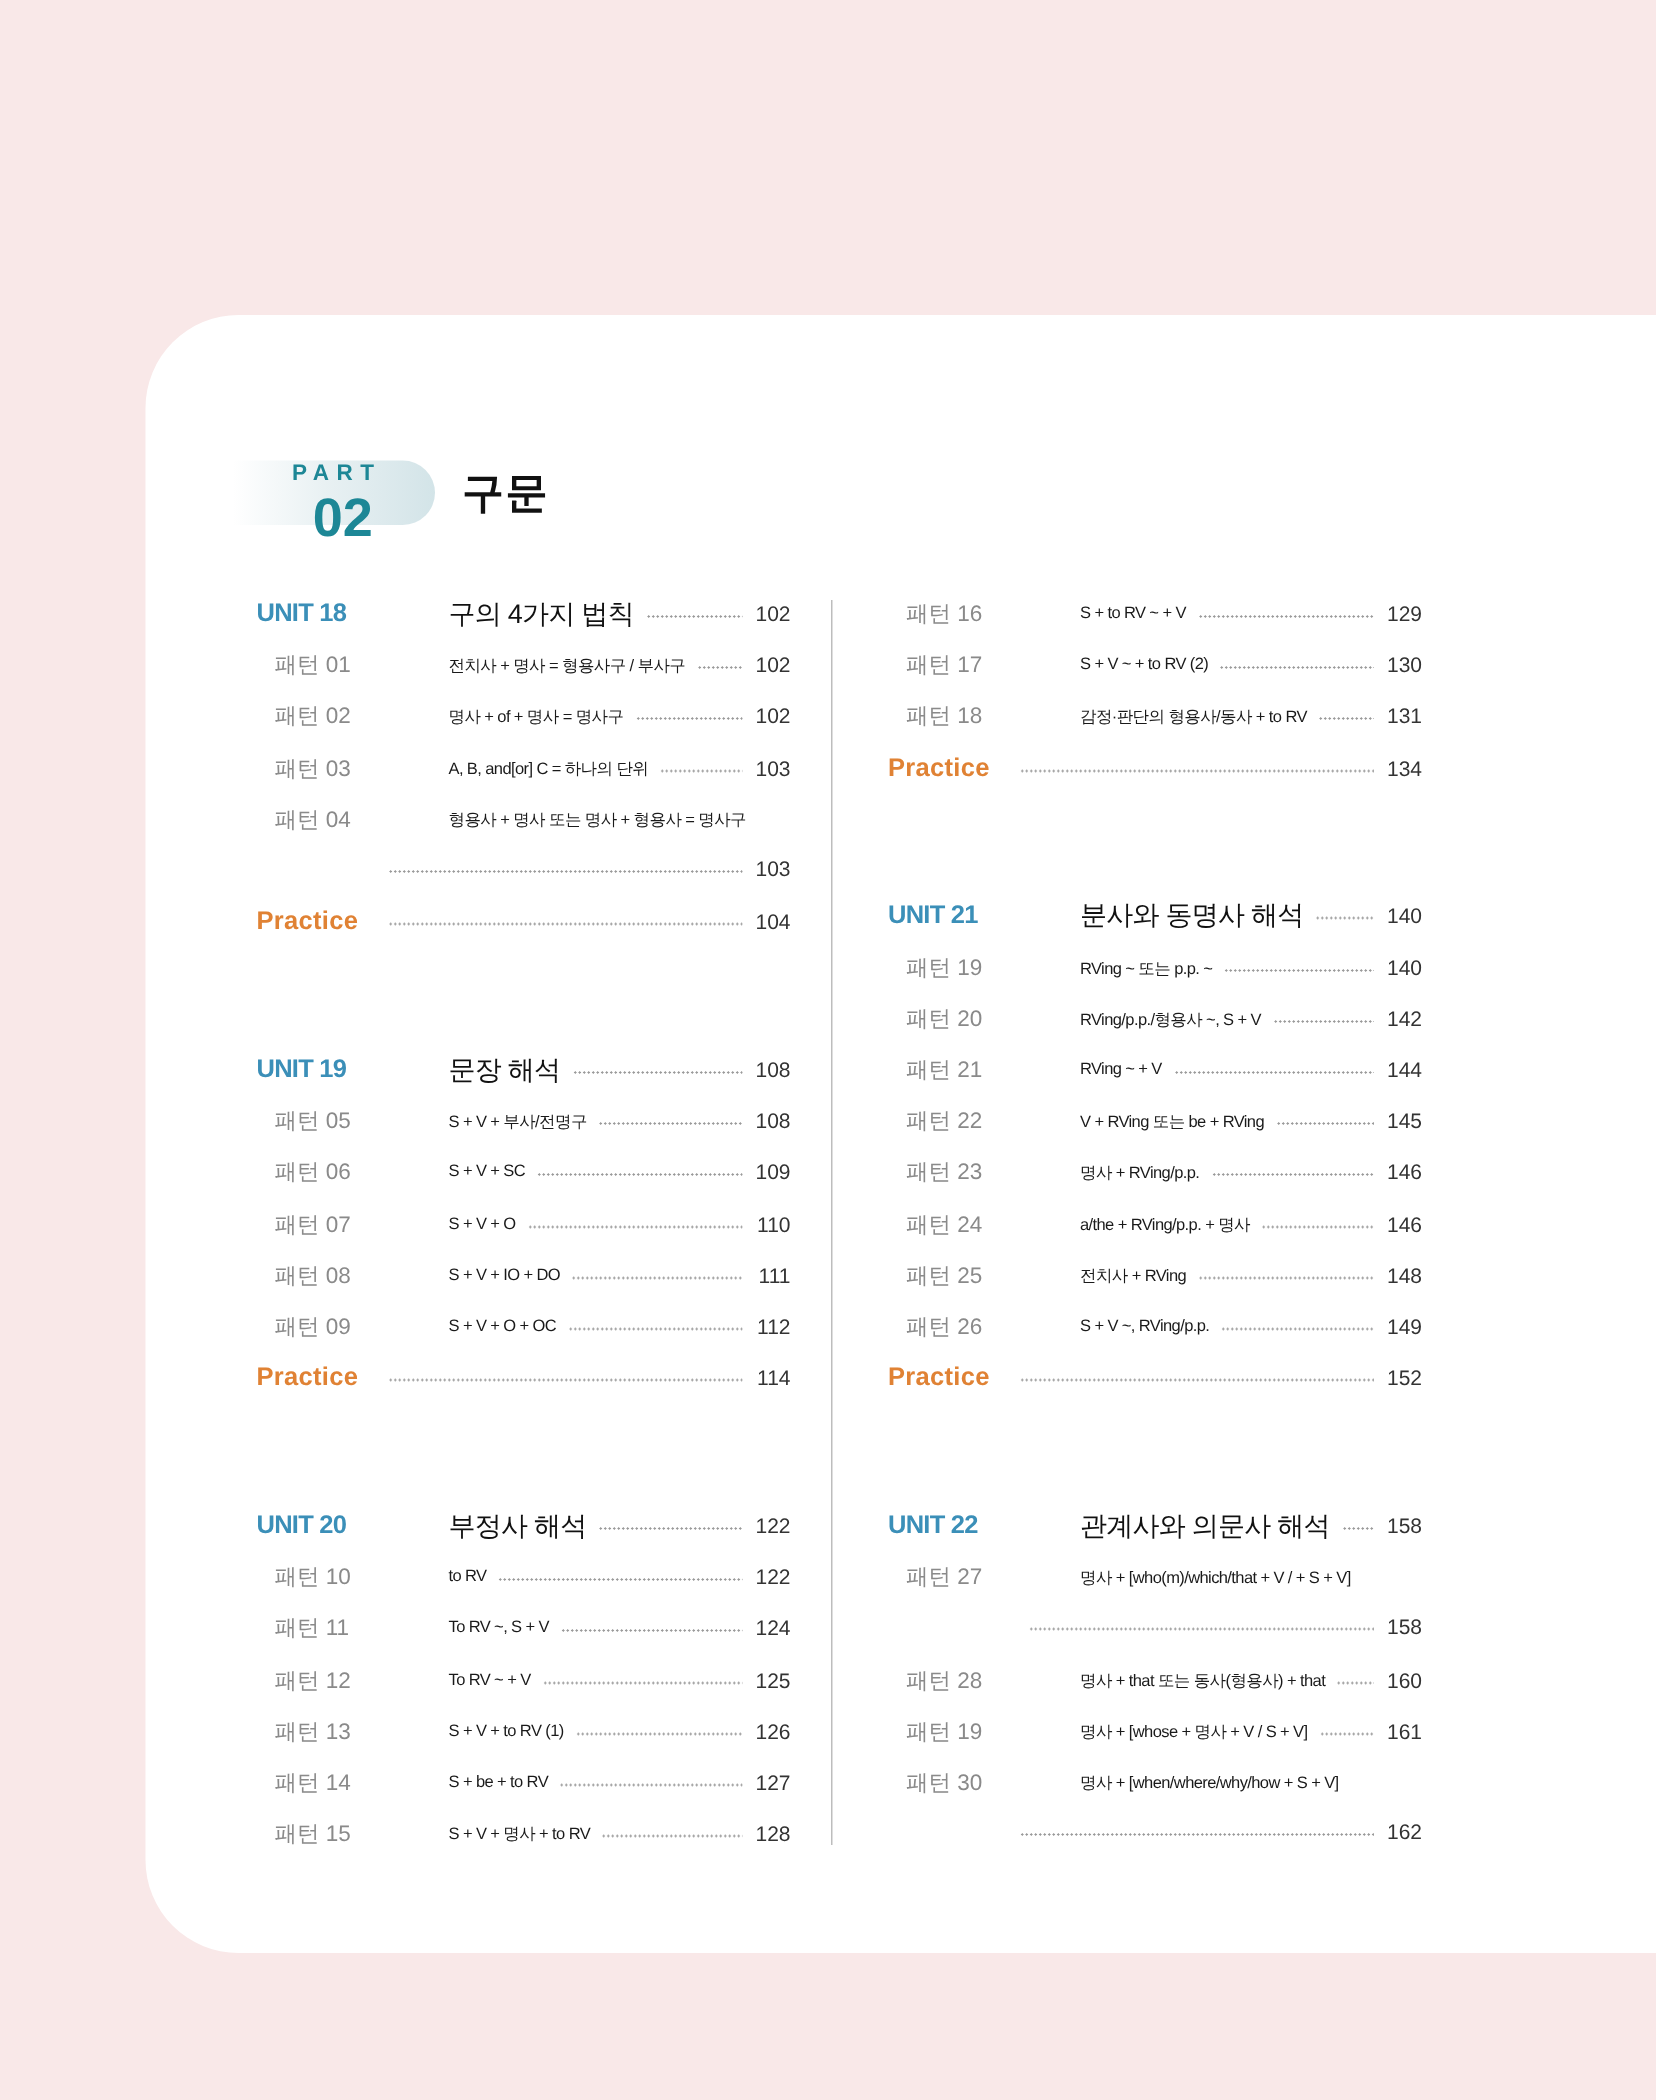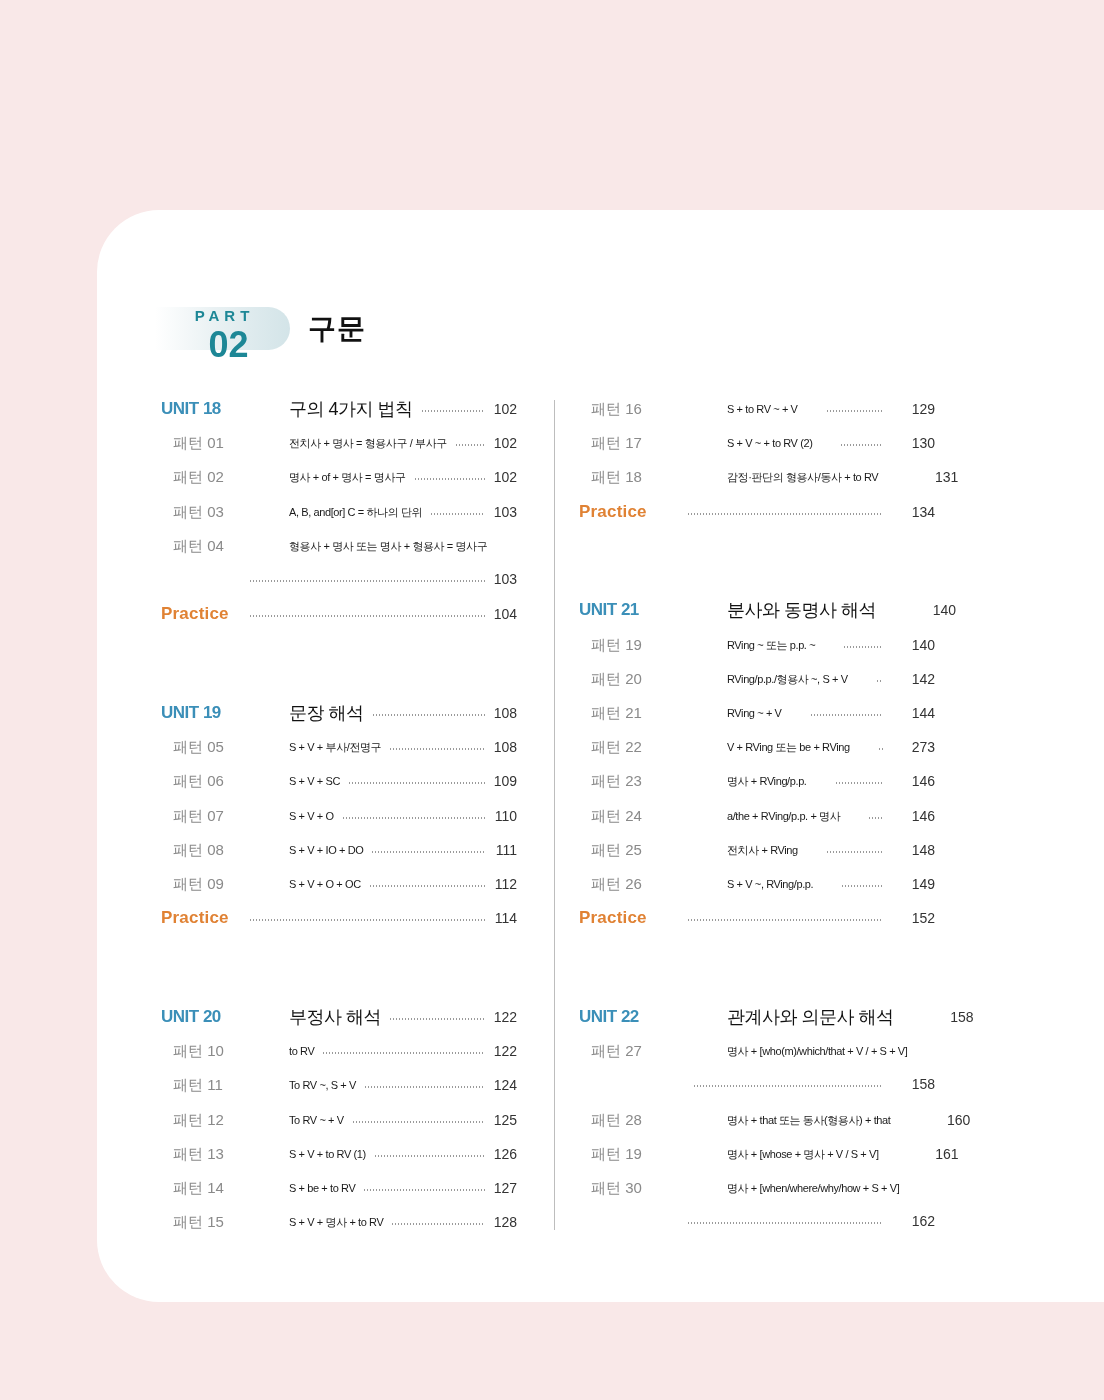--- a/index.html
+++ b/index.html
@@ -36,22 +36,22 @@
   .row .page { flex:none; width:24px; text-align:right; font-size:14px; color:#333; }
   .unit-label { color:#3b8fb8; font-weight:bold; font-size:17px; letter-spacing:-0.5px; width:88px; }
   .unit-title { font-size:18px; color:#111; letter-spacing:-0.5px; }
   .pat-label { color:#8a8a8a; font-size:15px; width:88px; padding-left:12px; }
   .pat-title { font-size:11px; color:#1a1a1a; letter-spacing:-0.4px; }
   .prac-label { color:#e08234; font-weight:bold; font-size:17px; width:88px; letter-spacing:0.2px; }
   .cont { }
   .cont .spacer { width:88px; flex:none; }
   .cont .dots { margin-left:0; }
 
-  .col-left .row { left:161px; width:356px; }
-  .col-right .row { left:579px; width:356px;gap:20px; }
+  .col-left .row { left:171px; width:356px; }
+  .col-right .row { left:592px; width:356px; }
 </style>
 </head>
 <body>
 
 <div class="card"></div>
 
 <div class="part-header">
   <div class="part-badge">
     <span class="part-word">PART</span>
     <span class="part-num">02</span>
@@ -234,21 +234,21 @@
   <div class="row" style="top:702px">
     <span class="label pat-label">패턴 21</span>
     <span class="title pat-title">RVing ~ + V</span>
     <span class="dots"></span>
     <span class="page">144</span>
   </div>
   <div class="row" style="top:736px">
     <span class="label pat-label">패턴 22</span>
     <span class="title pat-title">V + RVing 또는 be + RVing</span>
     <span class="dots"></span>
-    <span class="page">273</span>
+    <span class="page">145</span>
   </div>
   <div class="row" style="top:770px">
     <span class="label pat-label">패턴 23</span>
     <span class="title pat-title">명사 + RVing/p.p.</span>
     <span class="dots"></span>
     <span class="page">146</span>
   </div>
   <div class="row" style="top:805px">
     <span class="label pat-label">패턴 24</span>
     <span class="title pat-title">a/the + RVing/p.p. + 명사</span>

